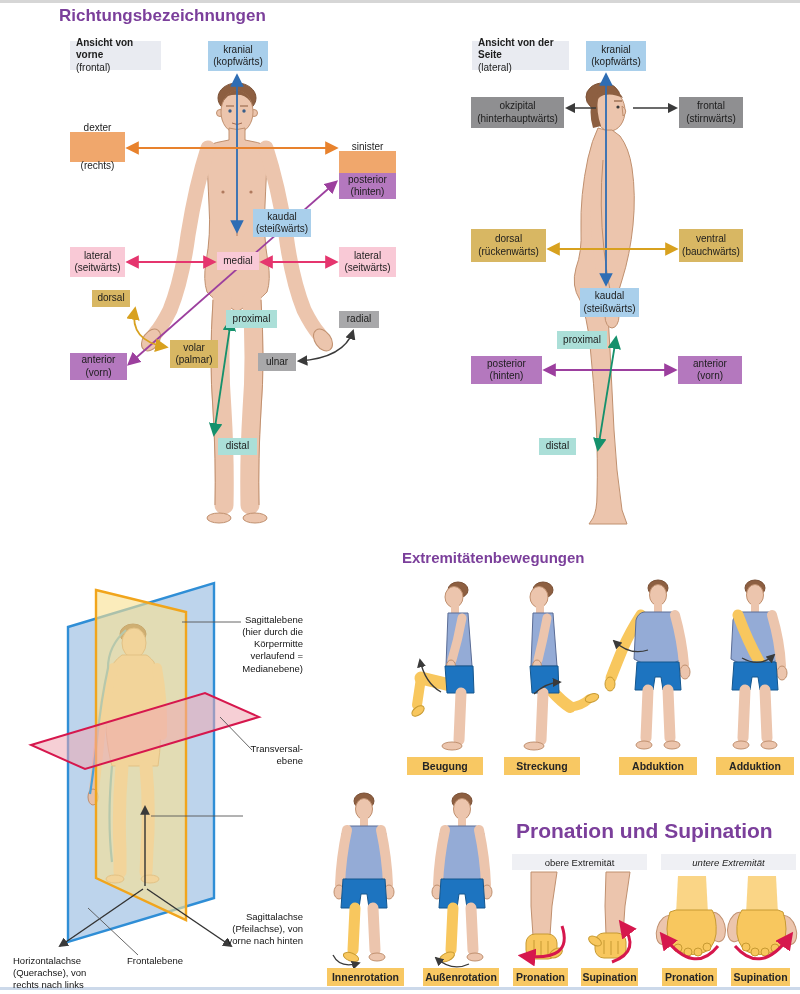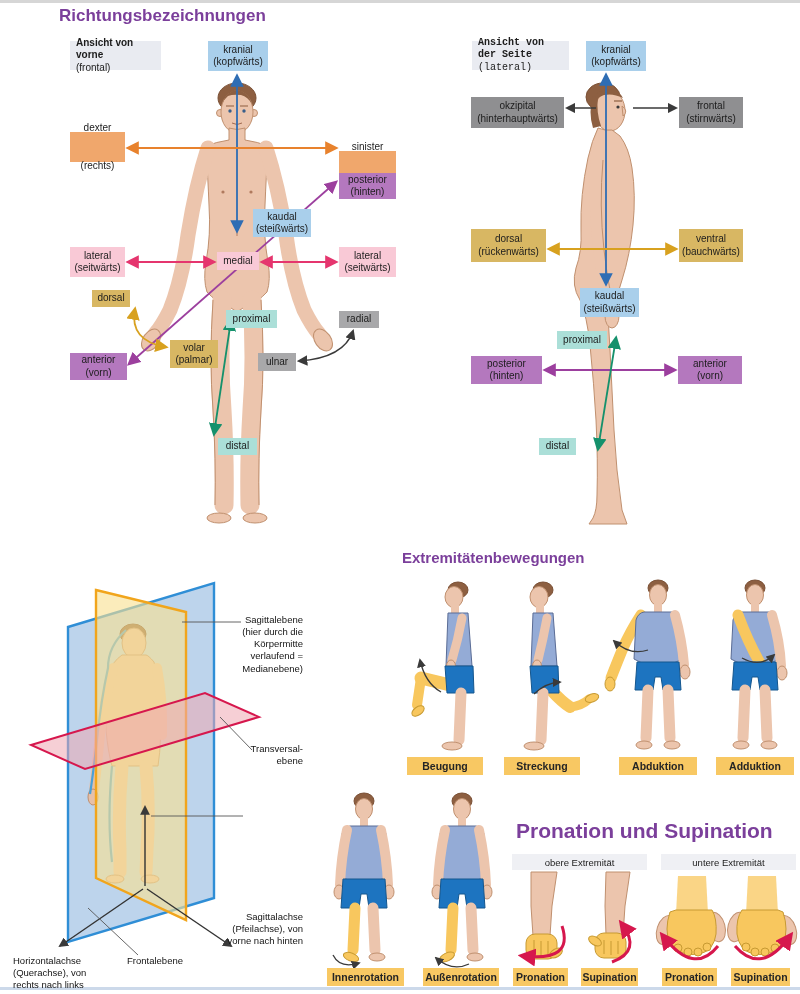--- a/index.html
+++ b/index.html
@@ -348,21 +348,21 @@
     <span>ulnar</span>
   </div>
   <div class="box purp" style="left:70px;top:353px;width:57px;height:27px;">
     <span>anterior</span>
       <span>(vorn)</span>
   </div>
   <div class="box teal" style="left:218px;top:438px;width:39px;height:17px;">
     <span>distal</span>
   </div>
 
-  <div class="box viewbox" style="left:472px;top:41px;width:97px;height:29px;font-family:Liberation Mono, monospace;">
+  <div class="box viewbox" style="left:472px;top:41px;width:97px;height:29px;">
     <span class="b1">Ansicht von der Seite</span>
     <span>(lateral)</span>
   </div>
   <div class="box blue" style="left:586px;top:41px;width:60px;height:30px;">
     <span>kranial</span>
       <span>(kopfwärts)</span>
   </div>
   <div class="box dgray" style="left:471px;top:97px;width:93px;height:31px;">
     <span>okzipital</span>
       <span>(hinterhauptwärts)</span>
@@ -414,18 +414,18 @@
 vorne nach hinten</div>
 
   <div class="mv" style="left:407px;top:757px;width:76px;height:18px;">Beugung</div>
   <div class="mv" style="left:504px;top:757px;width:76px;height:18px;">Streckung</div>
   <div class="mv" style="left:619px;top:757px;width:78px;height:18px;">Abduktion</div>
   <div class="mv" style="left:716px;top:757px;width:78px;height:18px;">Adduktion</div>
   <div class="mv" style="left:327px;top:968px;width:77px;height:18px;">Innenrotation</div>
   <div class="mv" style="left:423px;top:968px;width:76px;height:18px;">Außenrotation</div>
 
   <div class="hdr" style="left:512px;top:854px;width:135px;height:16px;">obere Extremität</div>
-  <div class="hdr" style="left:661px;top:854px;width:135px;height:16px;">untere Extremität</div>
+  <div class="hdr" style="left:661px;top:854px;width:135px;height:16px;font-style:italic;">untere Extremität</div>
   <div class="mv" style="left:513px;top:968px;width:55px;height:18px;">Pronation</div>
   <div class="mv" style="left:581px;top:968px;width:57px;height:18px;">Supination</div>
   <div class="mv" style="left:662px;top:968px;width:55px;height:18px;">Pronation</div>
   <div class="mv" style="left:731px;top:968px;width:59px;height:18px;">Supination</div>
 </div>
 
 </body></html>

